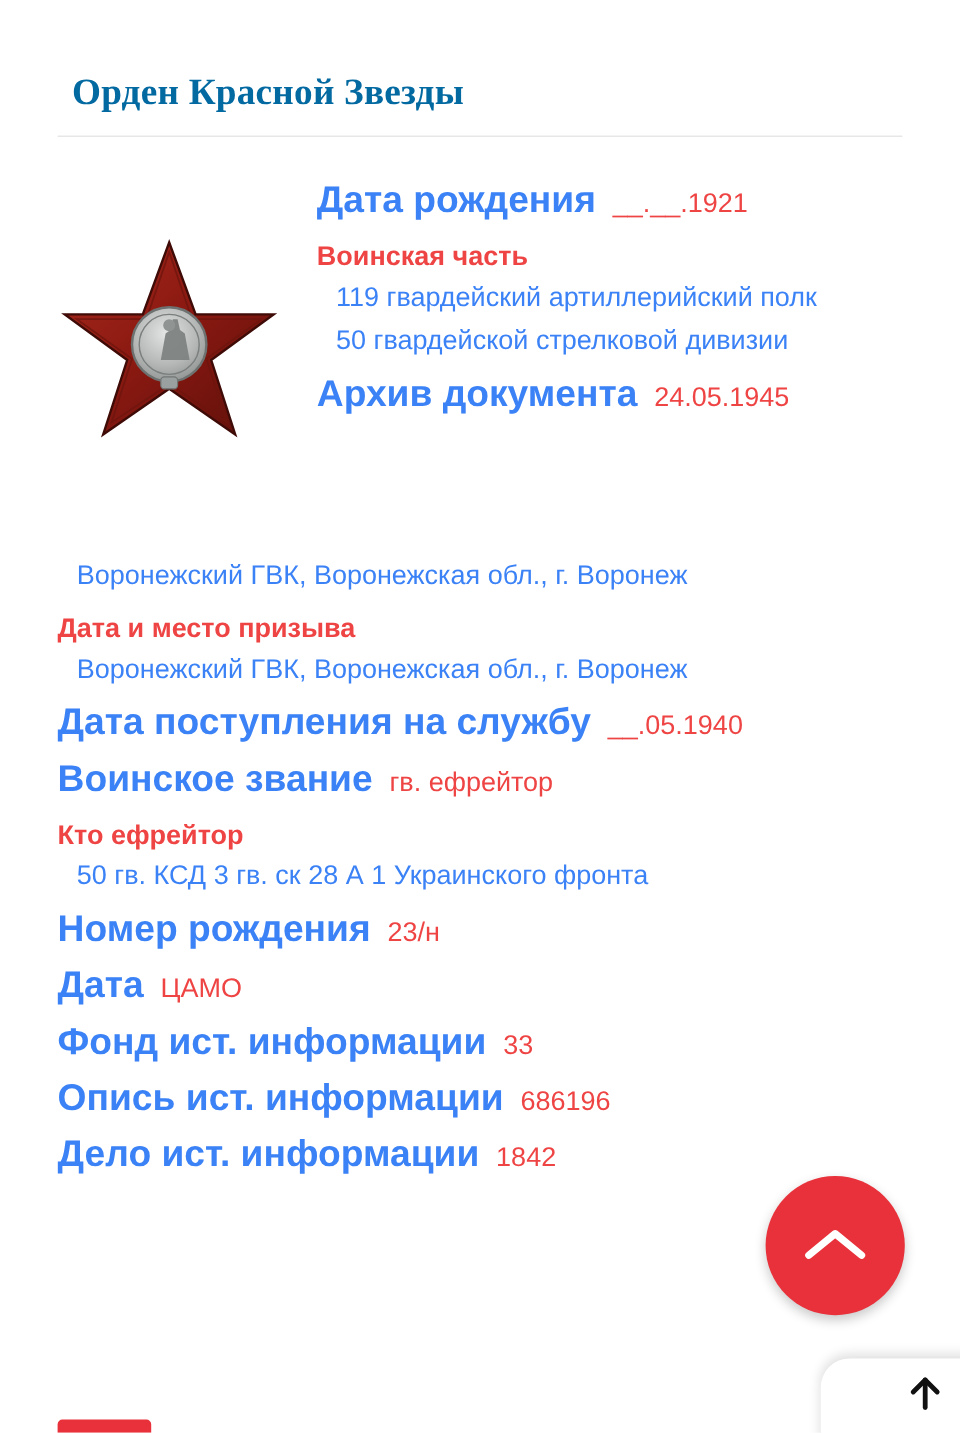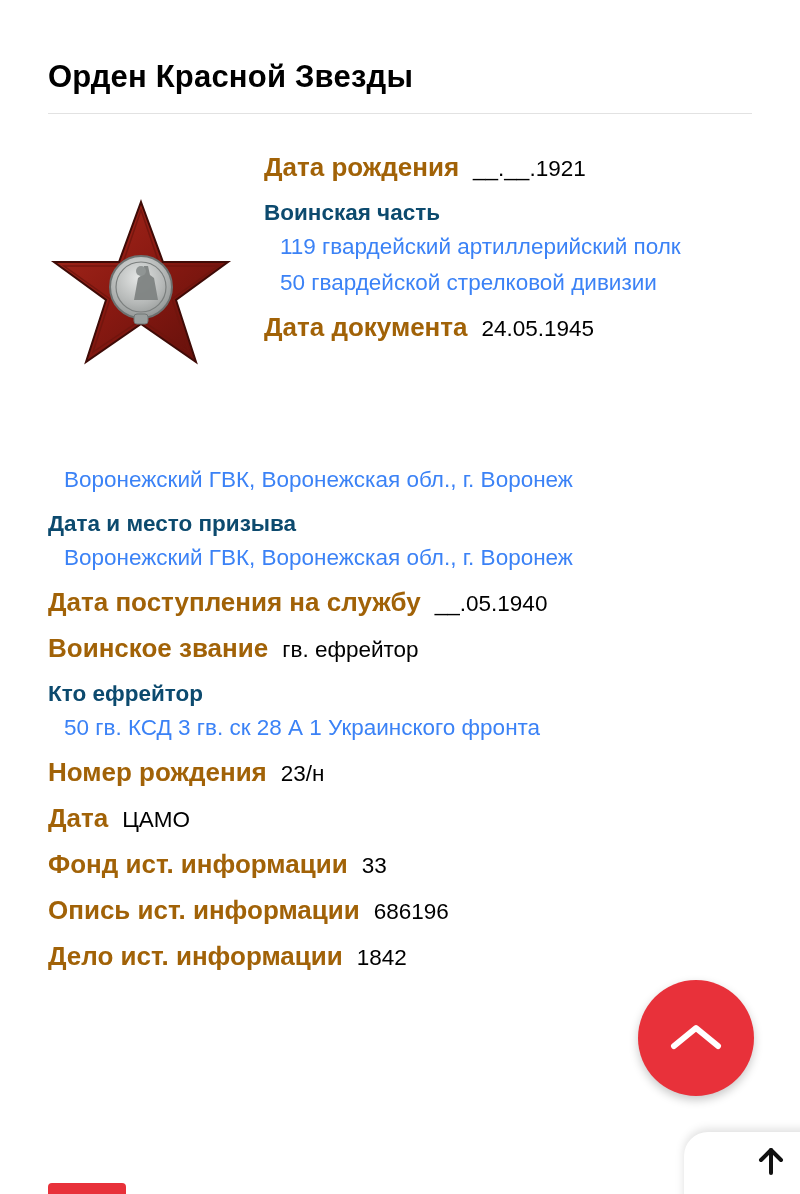--- a/index.html
+++ b/index.html
@@ -16,26 +16,27 @@
     overflow: hidden;
   }
   .page {
     position: relative;
     width: 800px;
     height: 1194px;
     background: #fff;
   }
   .title {
     position: absolute;
-    left: 48px;
+    left: 60px;
     top: 38px;
     font-size: 31px;
     font-weight: bold;
-    color: #000000;
+    color: #0369a1;
     letter-spacing: 0.2px;
+    font-family: Liberation Serif, serif;
   }
   .divider {
     position: absolute;
     left: 48px;
     top: 113px;
     width: 704px;
     height: 1px;
     background: #e2e2e2;
   }
 
@@ -73,43 +74,43 @@
   }
 
   .field {
     margin-bottom: 4px;
   }
   .field-inline {
     font-size: 0;
     margin-bottom: 10px;
   }
   .lbl {
-    font-size: 26px;
+    font-size: 31px;
     font-weight: bold;
-    color: #a16207;
+    color: #3b82f6;
     line-height: 34px;
   }
   .val {
     font-size: 22.5px;
     font-weight: normal;
-    color: #000000;
+    color: #ef4444;
     line-height: 34px;
   }
   .field-inline .lbl,
   .field-inline .val {
     display: inline;
   }
   .gap {
     display: inline-block;
     width: 14px;
   }
   .block-label {
     font-size: 22.5px;
     font-weight: bold;
-    color: #0c4a6e;
+    color: #ef4444;
     line-height: 33px;
     display: block;
   }
   .block-value {
     font-size: 22.5px;
     color: #3b82f6;
     line-height: 36px;
     display: block;
     padding-left: 16px;
     max-width: 430px;
@@ -206,21 +207,21 @@
     <div class="field-inline">
       <span class="lbl">Дата рождения</span><span class="gap"></span><span class="val">__.__.1921</span>
     </div>
 
     <div class="field spaced">
       <span class="block-label">Воинская часть</span>
       <span class="block-value">119 гвардейский артиллерийский полк 50 гвардейской стрелковой дивизии</span>
     </div>
 
     <div class="field-inline">
-      <span class="lbl">Дата документа</span><span class="gap"></span><span class="val">24.05.1945</span>
+      <span class="lbl">Архив документа</span><span class="gap"></span><span class="val">24.05.1945</span>
     </div>
   </div>
 
   <div class="full-col">
 
     <div class="field spaced">
       <span class="block-value">Воронежский ГВК, Воронежская обл., г. Воронеж</span>
     </div>
 
     <div class="field spaced">

